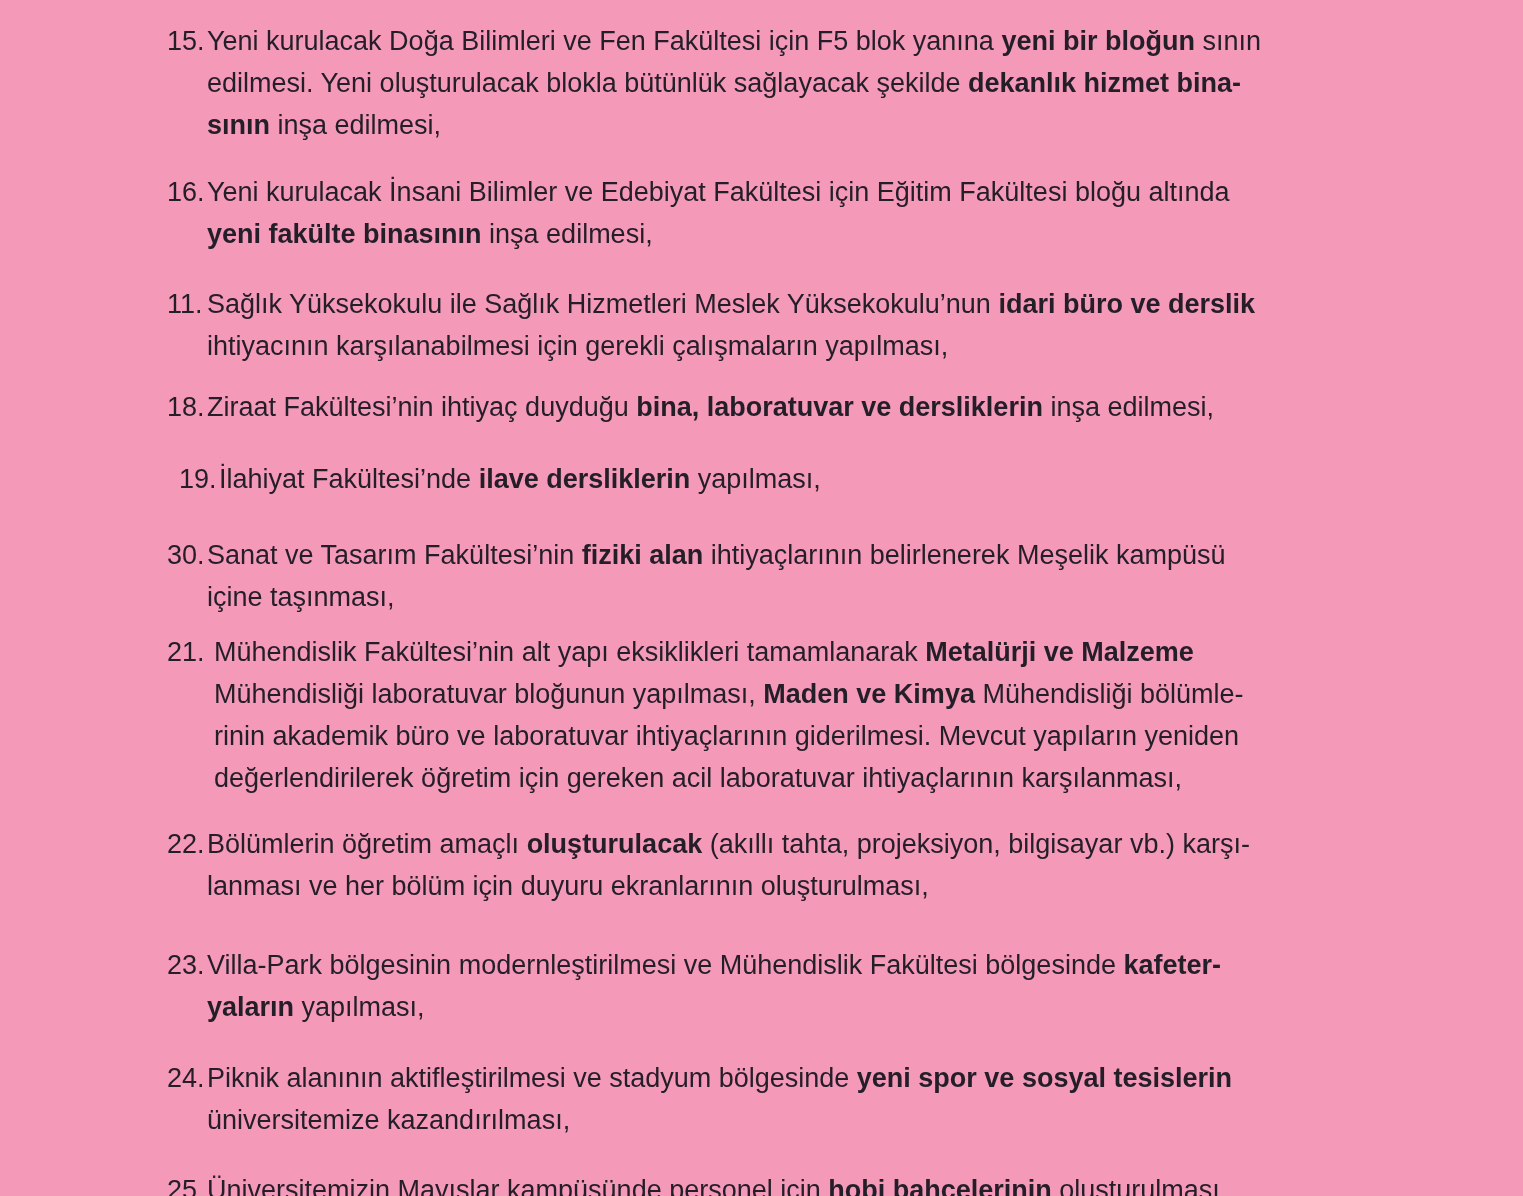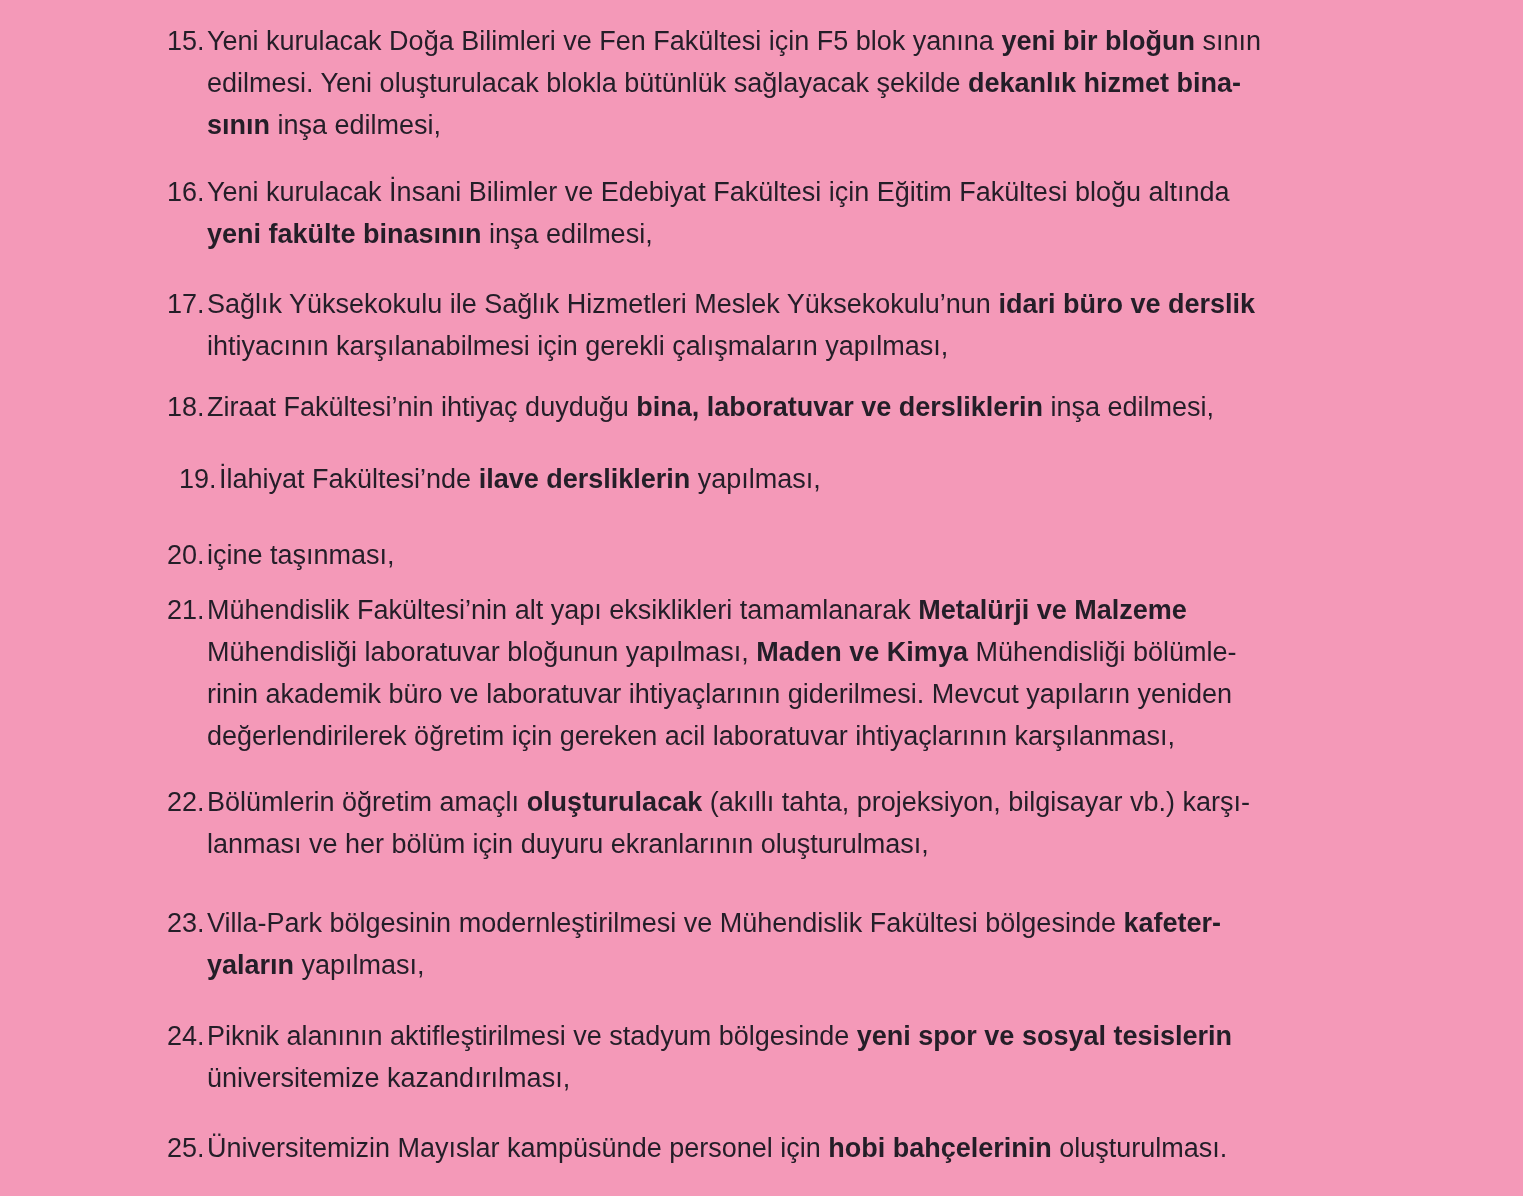--- a/index.html
+++ b/index.html
@@ -30,21 +30,21 @@
   li.item {
     display: flex;
     align-items: flex-start;
   }
   
   li.item:nth-child(2)  { margin-top: 25px; }
   li.item:nth-child(3)  { margin-top: 28px; }
   li.item:nth-child(4)  { margin-top: 19px; }
   li.item:nth-child(5)  { margin-top: 30px; margin-left: 12px; }
   li.item:nth-child(6)  { margin-top: 34px; }
-  li.item:nth-child(7)  { margin-top: 13px; }
+  li.item:nth-child(7)  { margin-top: 13px; gap: 7px; }
   li.item:nth-child(8)  { margin-top: 24px; }
   li.item:nth-child(9)  { margin-top: 37px; }
   li.item:nth-child(10) { margin-top: 29px; }
   li.item:nth-child(11) { margin-top: 28px; }
   .num {
     flex: 0 0 40px;
     width: 40px;
   }
   .item-body {
     flex: 1 1 auto;
@@ -71,41 +71,42 @@
         </div>
       </li>
       <li class="item">
         <span class="num">16.</span>
         <div class="item-body">
           <div class="line"><span>Yeni kurulacak İnsani Bilimler ve Edebiyat Fakültesi için Eğitim Fakültesi bloğu altında</span></div>
           <div class="line"><b>yeni fakülte binasının</b><span> inşa edilmesi,</span></div>
         </div>
       </li>
       <li class="item">
-        <span class="num">17.</span>
+        <span class="num">11.</span>
         <div class="item-body">
           <div class="line"><span>Sağlık Yüksekokulu ile Sağlık Hizmetleri Meslek Yüksekokulu’nun </span><b>idari büro ve derslik</b></div>
           <div class="line"><span>ihtiyacının karşılanabilmesi için gerekli çalışmaların yapılması,</span></div>
         </div>
       </li>
       <li class="item">
         <span class="num">18.</span>
         <div class="item-body">
           <div class="line"><span>Ziraat Fakültesi’nin ihtiyaç duyduğu </span><b>bina, laboratuvar ve dersliklerin</b><span> inşa edilmesi,</span></div>
         </div>
       </li>
       <li class="item">
         <span class="num">19.</span>
         <div class="item-body">
           <div class="line"><span>İlahiyat Fakültesi’nde </span><b>ilave dersliklerin</b><span> yapılması,</span></div>
         </div>
       </li>
       <li class="item">
-        <span class="num">20.</span>
+        <span class="num">30.</span>
         <div class="item-body">
+          <div class="line"><span>Sanat ve Tasarım Fakültesi’nin </span><b>fiziki alan</b><span> ihtiyaçlarının belirlenerek Meşelik kampüsü</span></div>
           <div class="line"><span>içine taşınması,</span></div>
         </div>
       </li>
       <li class="item">
         <span class="num">21.</span>
         <div class="item-body">
           <div class="line"><span>Mühendislik Fakültesi’nin alt yapı eksiklikleri tamamlanarak </span><b>Metalürji ve Malzeme</b></div>
           <div class="line"><span>Mühendisliği laboratuvar bloğunun yapılması, </span><b>Maden ve Kimya</b><span> Mühendisliği bölümle-</span></div>
           <div class="line"><span>rinin akademik büro ve laboratuvar ihtiyaçlarının giderilmesi. Mevcut yapıların yeniden</span></div>
           <div class="line"><span>değerlendirilerek öğretim için gereken acil laboratuvar ihtiyaçlarının karşılanması,</span></div>

